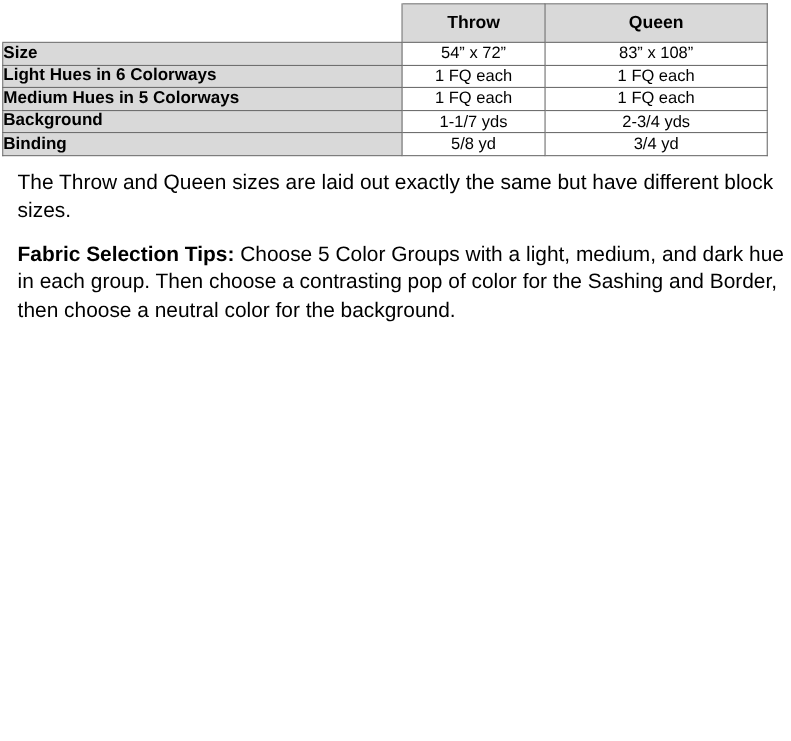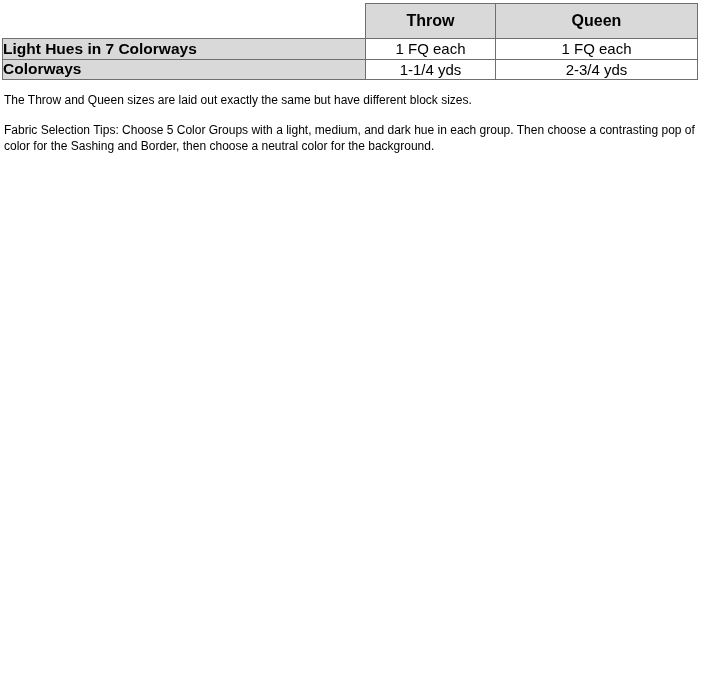--- a/index.html
+++ b/index.html
@@ -61,29 +61,29 @@
     background: #ffffff;
     font-size: 15px;
     text-align: center;
     padding: 8px 4px;
     line-height: 1.9;
   }
   td.val.single {
     line-height: 1.3;
   }
   .notes {
-    margin: 12px 4px 0 4px;
-    font-size: 12px;
+    margin: 12px 4px 0 16px;
+    font-size: 19px;
     line-height: 1.35;
   }
   .notes p {
     margin: 0 0 14px 0;
   }
   .notes .tip-lead {
-    font-weight: normal;
+    font-weight: bold;
   }
 </style>
 </head>
 <body>
 
 <div class="page">
 
   <table class="fabric-table">
     <colgroup>
       <col class="col-label">
@@ -92,28 +92,43 @@
     </colgroup>
     <thead>
       <tr>
         <th class="head-blank"></th>
         <th class="head-cell">Throw</th>
         <th class="head-cell">Queen</th>
       </tr>
     </thead>
     <tbody>
       <tr>
-        <td class="row-label">Light Hues in 7 Colorways</td>
+        <td class="row-label">Size</td>
+        <td class="val single">54” x 72”</td>
+        <td class="val single">83” x 108”</td>
+      </tr>
+      <tr>
+        <td class="row-label">Light Hues in 6 Colorways</td>
         <td class="val single">1 FQ each</td>
         <td class="val single">1 FQ each</td>
       </tr>
       <tr>
-        <td class="row-label">Colorways</td>
-        <td class="val single">1-1/4 yds</td>
+        <td class="row-label">Medium Hues in 5 Colorways</td>
+        <td class="val single">1 FQ each</td>
+        <td class="val single">1 FQ each</td>
+      </tr>
+      <tr>
+        <td class="row-label">Background</td>
+        <td class="val single">1-1/7 yds</td>
         <td class="val single">2-3/4 yds</td>
+      </tr>
+      <tr>
+        <td class="row-label">Binding</td>
+        <td class="val single">5/8 yd</td>
+        <td class="val single">3/4 yd</td>
       </tr>
     </tbody>
   </table>
 
   <div class="notes">
     <p>The Throw and Queen sizes are laid out exactly the same but have different block sizes.</p>
     <p><span class="tip-lead">Fabric Selection Tips:</span><span>  Choose 5 Color Groups with a light, medium, and dark hue in each group.  Then choose a contrasting pop of color for the Sashing and Border, then choose a neutral color for the background.</span></p>
   </div>
 
 </div>

